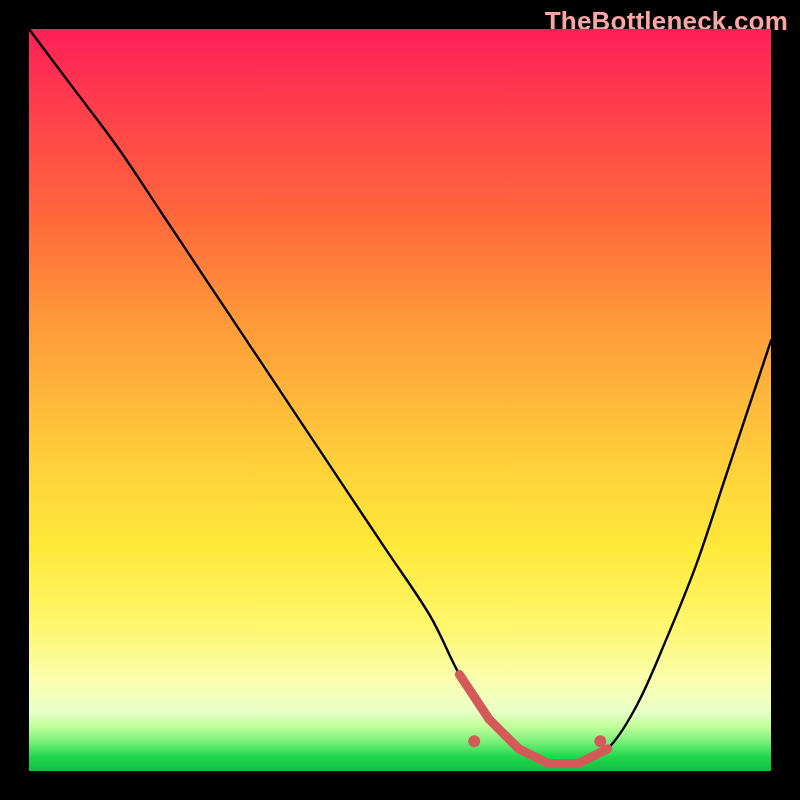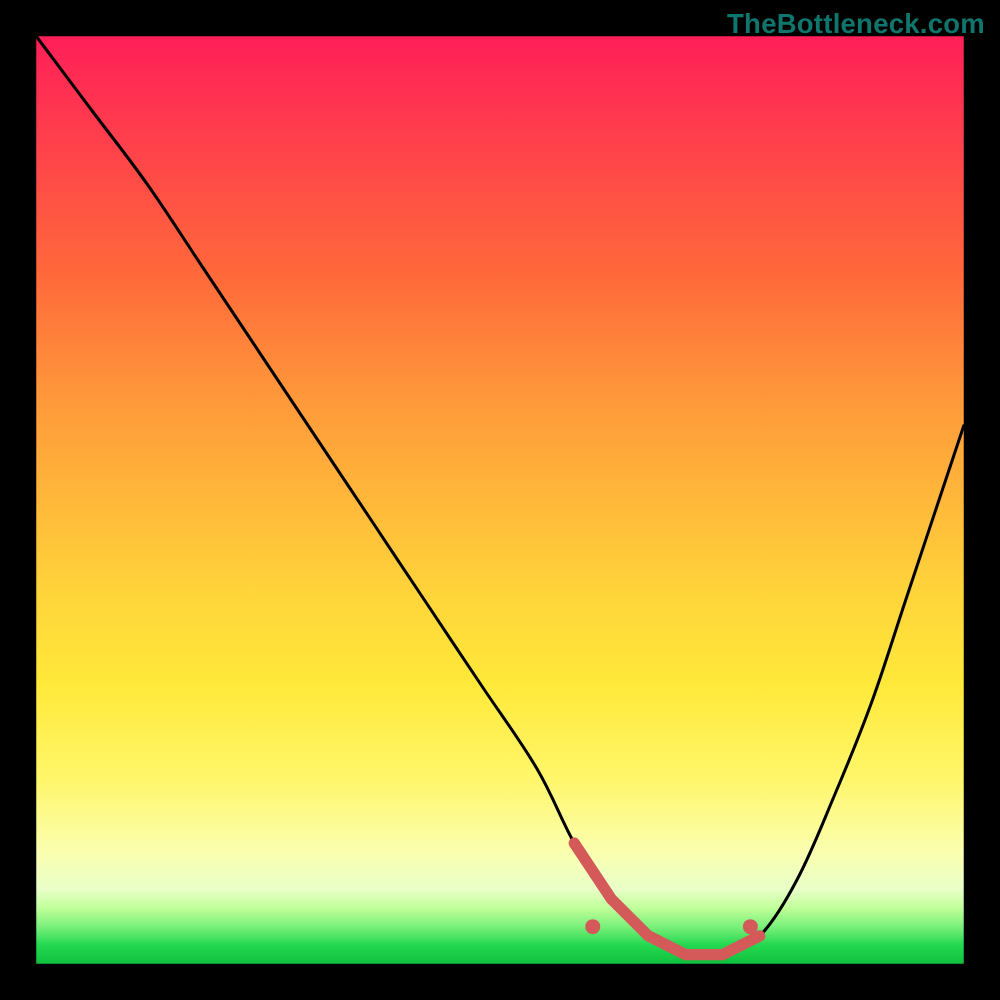--- a/index.html
+++ b/index.html
@@ -38,22 +38,22 @@
       #c0ff9a 94%,
       #7af07a 96%,
       #23d84f 98%,
       #10c040 100%
     );
   }
   .watermark {
     position: absolute;
     top: 6px;
     right: 12px;
-    color: #0f766e;
-    font-size: 22px;
+    color: #fca5a5;
+    font-size: 26px;
     font-weight: 600;
     letter-spacing: 0.2px;
     user-select: none;
   }
   svg.curve {
     position: absolute;
     left: 0;
     top: 0;
     width: 742px;
     height: 742px;

